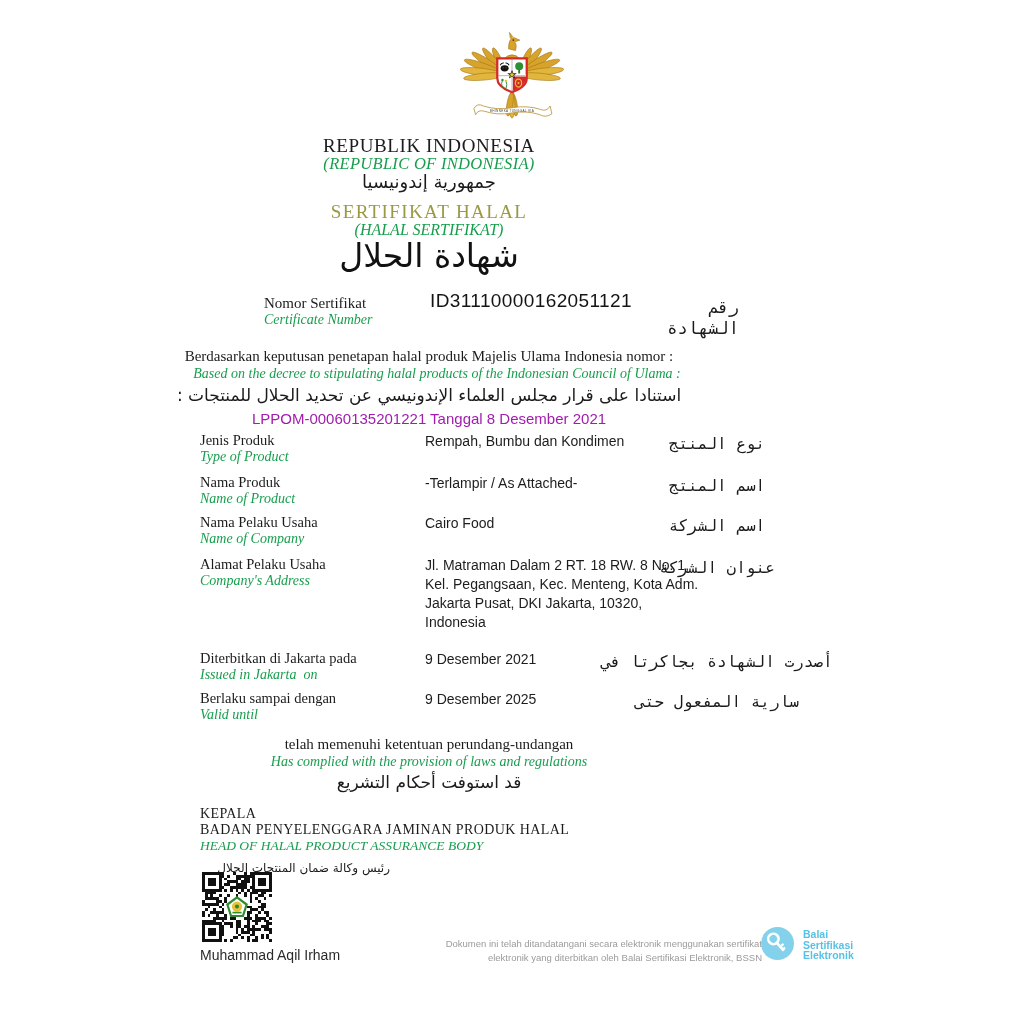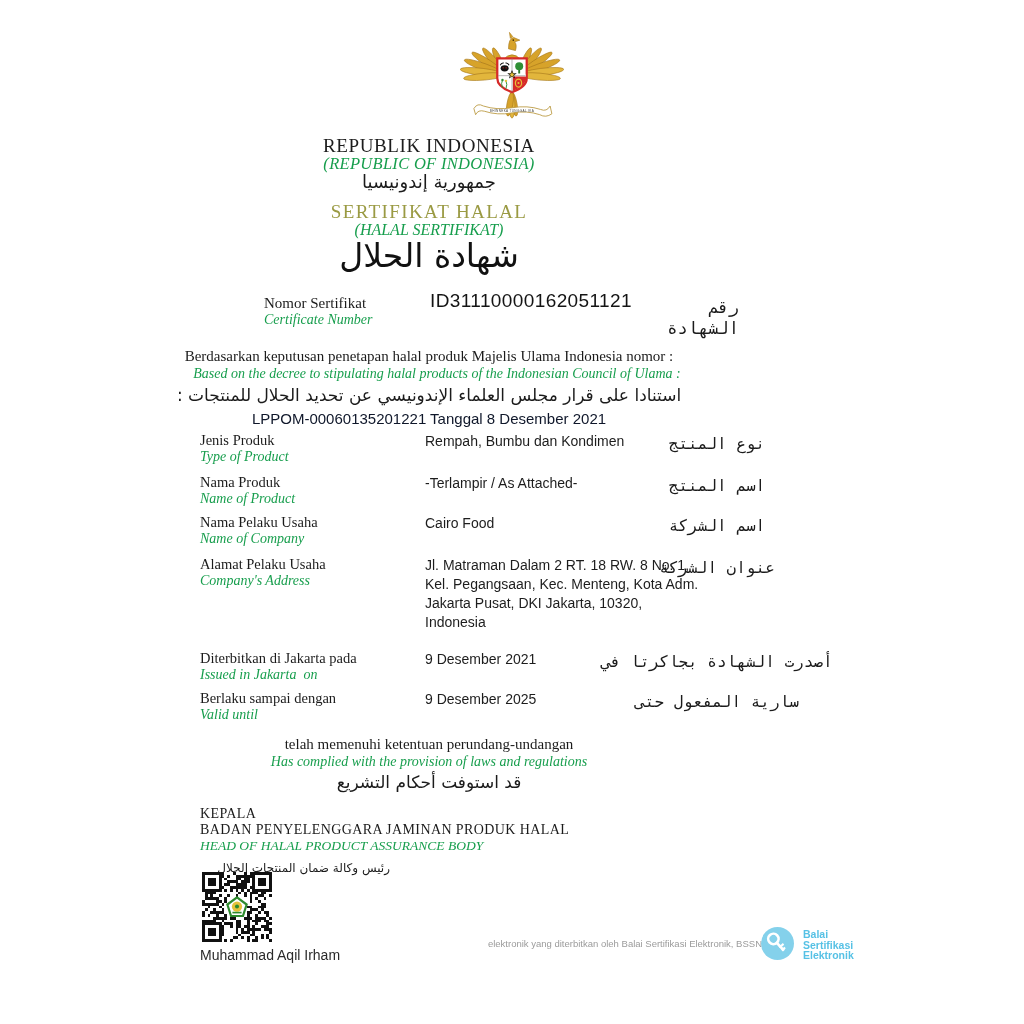--- a/index.html
+++ b/index.html
@@ -24,21 +24,21 @@
   .cn-label    { left:264px; top:295px; font-size:15px; line-height:17px; }
   .cn-label-en { left:264px; top:312px; font-size:14px; font-style:italic; color:#179e4d; }
   .cn-value    { left:430px; top:290px; font-family:"Liberation Sans",sans-serif; font-size:19px; letter-spacing:.4px; color:#141414; }
   .cn-ar       { left:627px; top:297px; width:112px; text-align:right; direction:rtl; font-size:17px; font-family:Liberation Mono, monospace; }
 
   
   .decree { top:348px; }
   .decree .l1 { font-size:15px; }
   .decree .l2 { font-size:14px; font-style:italic; color:#179e4d; margin-top:1px;margin-left:16px; }
   .decree .l3 { font-size:17px; direction:rtl; font-family:"DejaVu Sans",sans-serif; margin-top:3px; }
-  .decree .l4 { font-family:"Liberation Sans",sans-serif; font-size:15px; color:#0f172a; margin-top:5px; }
+  .decree .l4 { font-family:"Liberation Sans",sans-serif; font-size:15px; color:#a21caf; margin-top:5px; }
 
   
   .row { left:0; width:1024px; }
   .row .lbl   { position:absolute; left:200px; width:222px; font-size:14.5px; line-height:17px; }
   .row .lbl-en{ position:absolute; left:200px; top:17px; width:222px; font-size:14px; font-style:italic; color:#179e4d; white-space:pre-wrap; }
   .row .val   { position:absolute; left:425px; width:274px; font-family:"Liberation Sans",sans-serif; font-size:14px; line-height:19px; color:#1d1d1d; }
   .row .ar    { position:absolute; right:177px; top:2px; width:260px; text-align:center; direction:rtl; font-size:16px; font-family:Liberation Mono, monospace; }
   .row0 { top:432px; } .row1 { top:474px; } .row2 { top:514px; }
   .row3 { top:556px; } .row4 { top:650px; } .row5 { top:690px; }
   .row .lbl-en { top:17px; }
@@ -530,20 +530,21 @@
         <polygon points="12,1.5 22.5,9.3 18.5,21.8 5.5,21.8 1.5,9.3" fill="#ffffff" stroke="#2e8b2e" stroke-width="2.4"></polygon>
         <circle cx="12" cy="11.5" r="5.6" fill="#e6c23a"></circle>
         <circle cx="12" cy="11.5" r="2.2" fill="#2e8b2e"></circle>
         <rect x="7" y="17.2" width="10" height="1.8" fill="#2e8b2e"></rect>
       </svg>
     </div>
   </div>
   <div class="abs sig-name">Muhammad Aqil Irham</div>
 
   <div class="abs disclaimer">
+    <div>Dokumen ini telah ditandatangani secara elektronik menggunakan sertifikat</div>
     <div>elektronik yang diterbitkan oleh Balai Sertifikasi Elektronik, BSSN</div>
   </div>
 
   <div class="abs bse">
     <div class="bse-icon">
       <svg viewBox="0 0 34 34" width="35" height="35">
         <circle cx="17" cy="17" r="16" fill="#84d1eb"></circle>
         <g transform="rotate(-42 17 17)">
           <circle cx="17" cy="11" r="5" fill="none" stroke="#ffffff" stroke-width="2.6"></circle>
           <rect x="15.7" y="15.4" width="2.6" height="11" fill="#ffffff"></rect>

